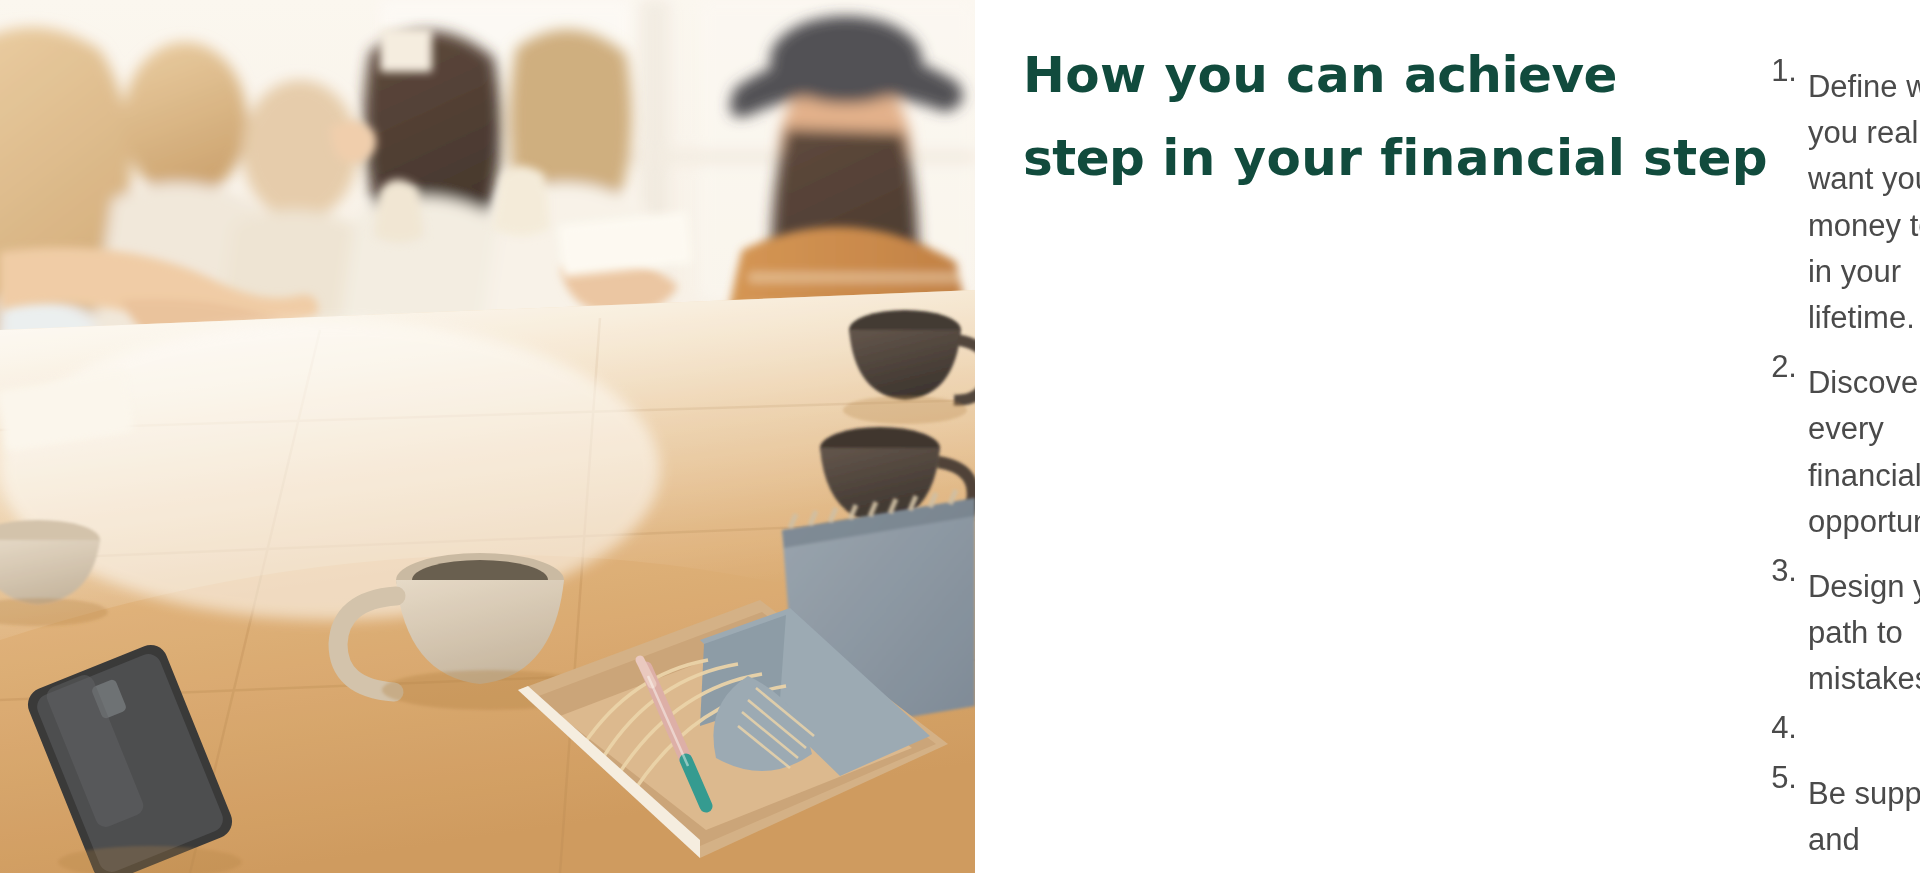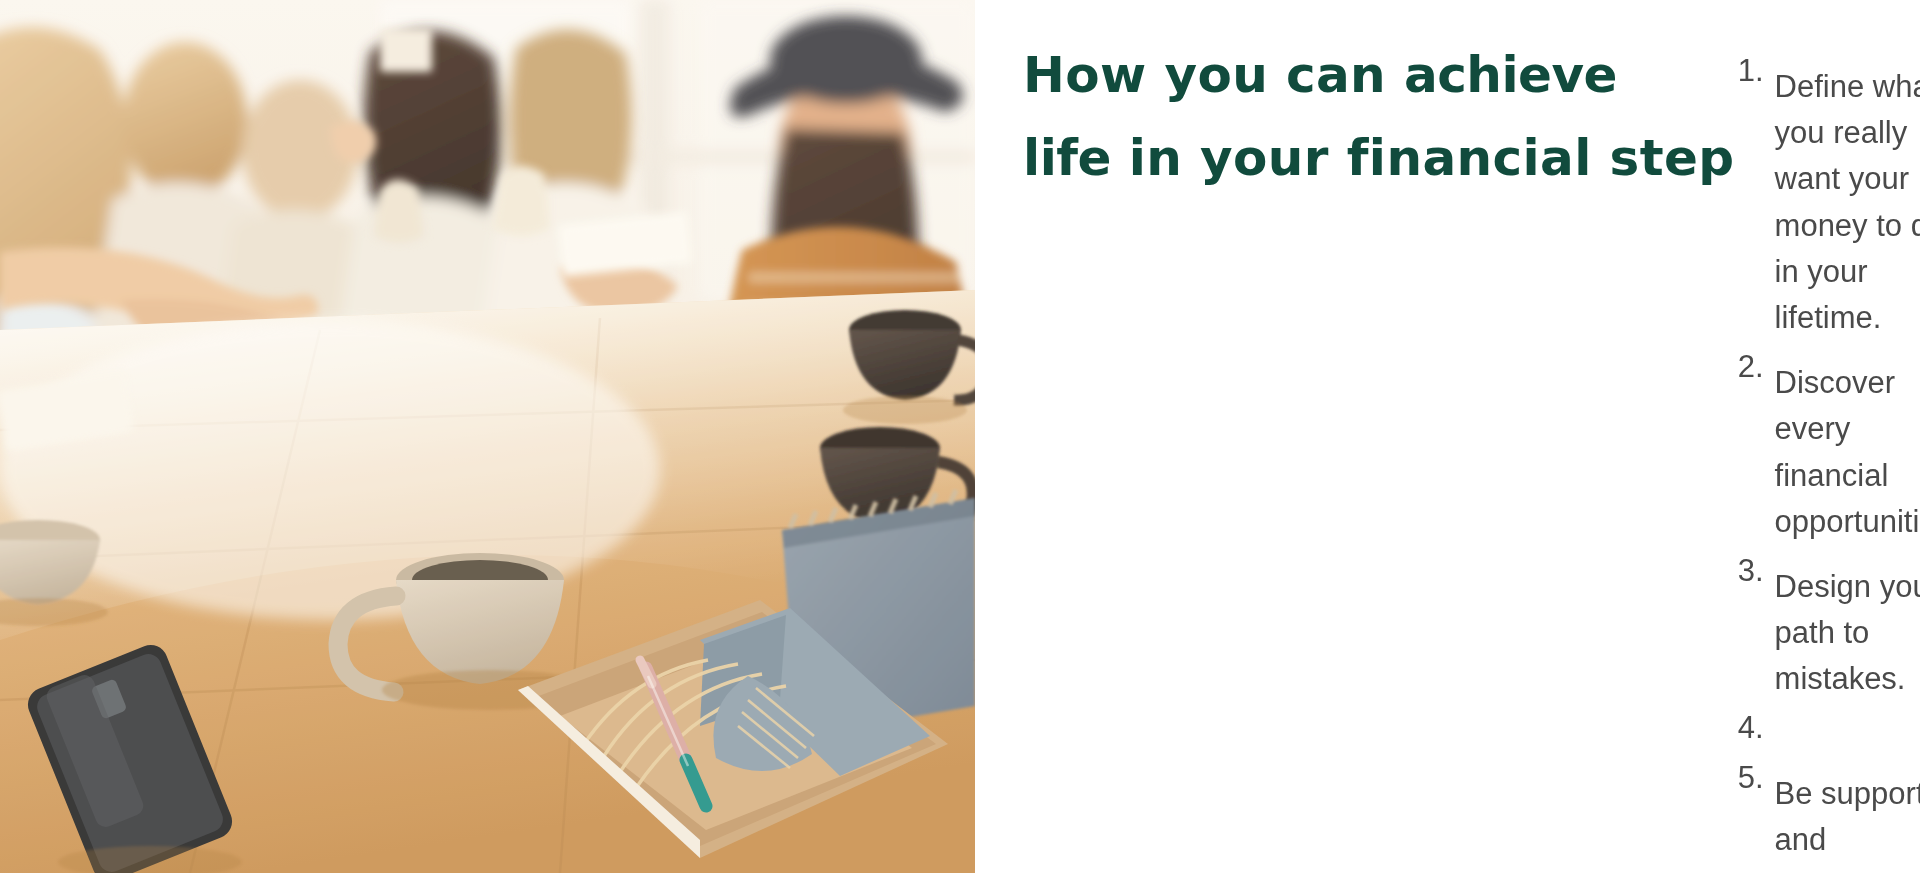--- a/index.html
+++ b/index.html
@@ -341,21 +341,21 @@
       </g>
 
       <rect x="0" y="0" width="975" height="873" fill="#fff3e0" opacity="0.12"></rect>
     </svg>
   </div>
 
   <div class="content-pane">
 
     <h1 class="headline">
       <span class="hl-line"><span>How you can </span><span class="hl-strong">achieve</span></span>
-      <span class="hl-line"><span class="hl-strong">life</span><span> in your financial step</span></span>
+      <span class="hl-line"><span class="hl-strong">step</span><span> in your financial step</span></span>
     </h1>
 
     <ol class="benefits-list">
       <li>
         <span class="li-num">1.</span>
         <span class="li-text">Define what you really want your money to do in your lifetime.</span>
       </li>
       <li>
         <span class="li-num">2.</span>
         <span class="li-text">Discover every financial opportunities.</span>

